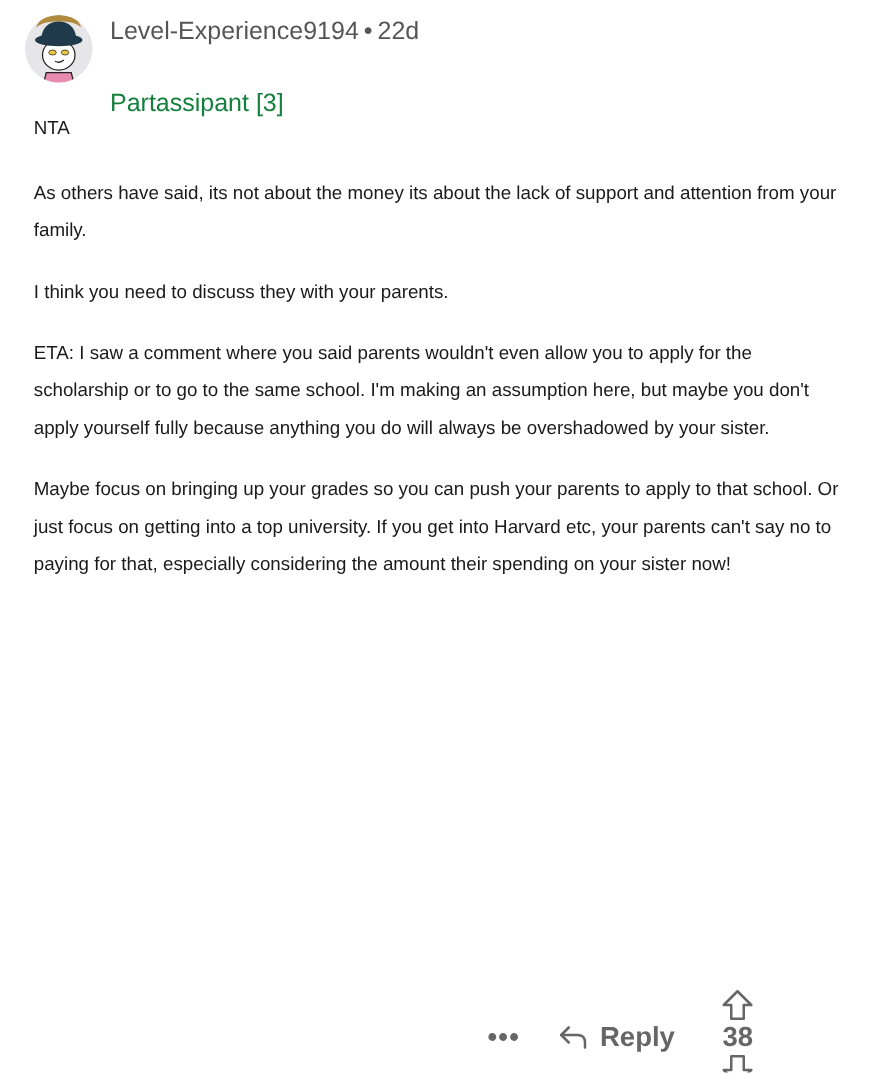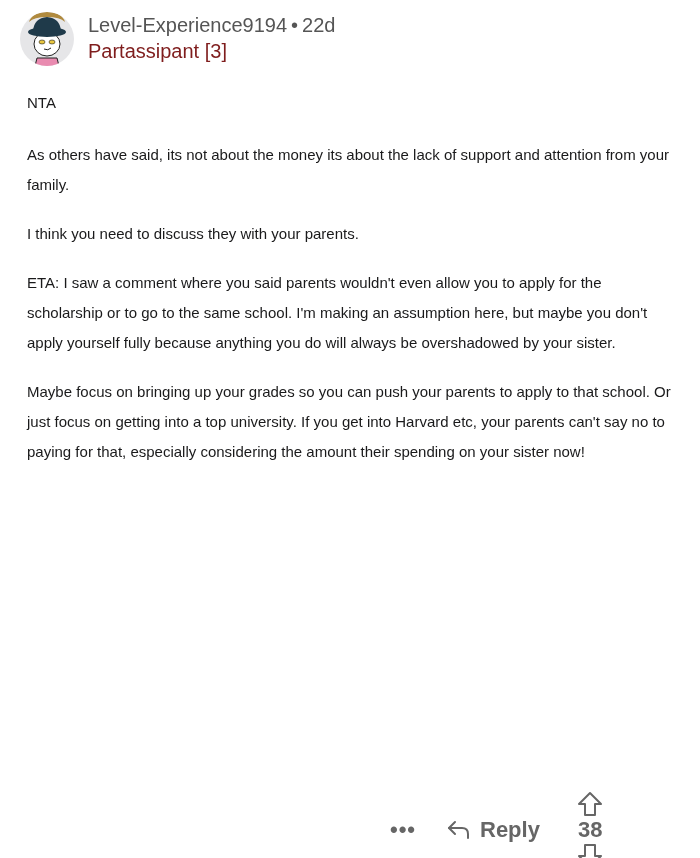--- a/index.html
+++ b/index.html
@@ -12,21 +12,21 @@
     .avatar {
       width: 54px; height: 54px; border-radius: 50%;
       background: #e6e6e8; position: relative; overflow: hidden;
     }
     .avatar svg { position: absolute; left: 0; top: -4px; }
     .meta { margin-left: 14px; }
     .meta-top { font-size: 20px; color: #555; line-height: 26px; }
     .username { color: #555; font-weight: 500; }
     .dot { color: #555; margin: 0 4px; }
     .age { color: #555; }
-    .flair { font-size: 20px; color: #7f1d1d; line-height: 26px; }
+    .flair { font-size: 20px; color: #15803d; line-height: 26px; margin-top: 32px; }
     .body { position: absolute; left: 27px; top: 88px; width: 650px; }
     .para { font-size: 15px; line-height: 30px; margin: 0 0 19px 0; color: #1a1a1b; }
     .para.first { margin-bottom: 22px; }
     .actions {
       position: absolute; top: 812px; left: 383px; right: 0; height: 36px;
       display: flex; align-items: center; color: #666;
     }
     .more { font-size: 22px; letter-spacing: 1px; font-weight: bold; width: 40px; text-align: center; cursor: pointer; }
     .reply { display: flex; align-items: center; margin-left: 23px; cursor: pointer; }
     .reply-label { font-size: 22px; font-weight: 600; color: #666; margin-left: 8px; }

